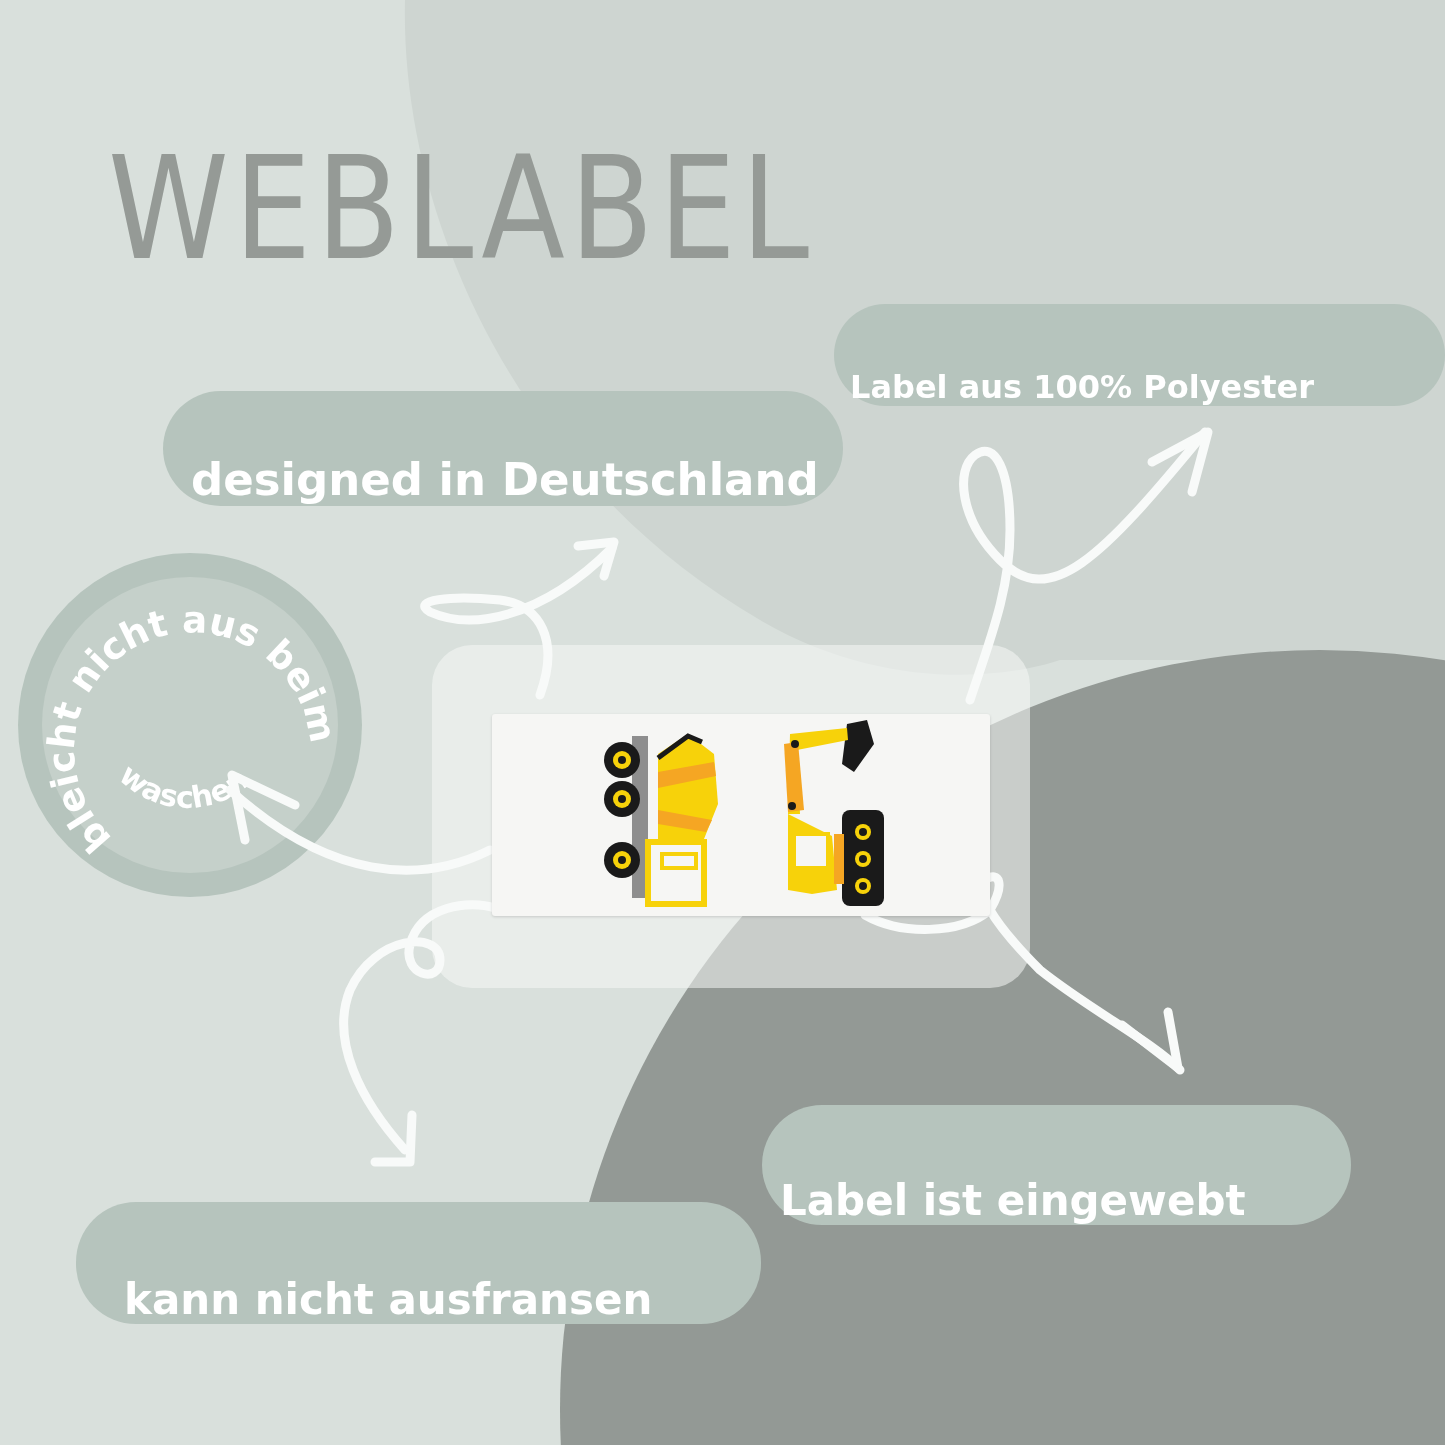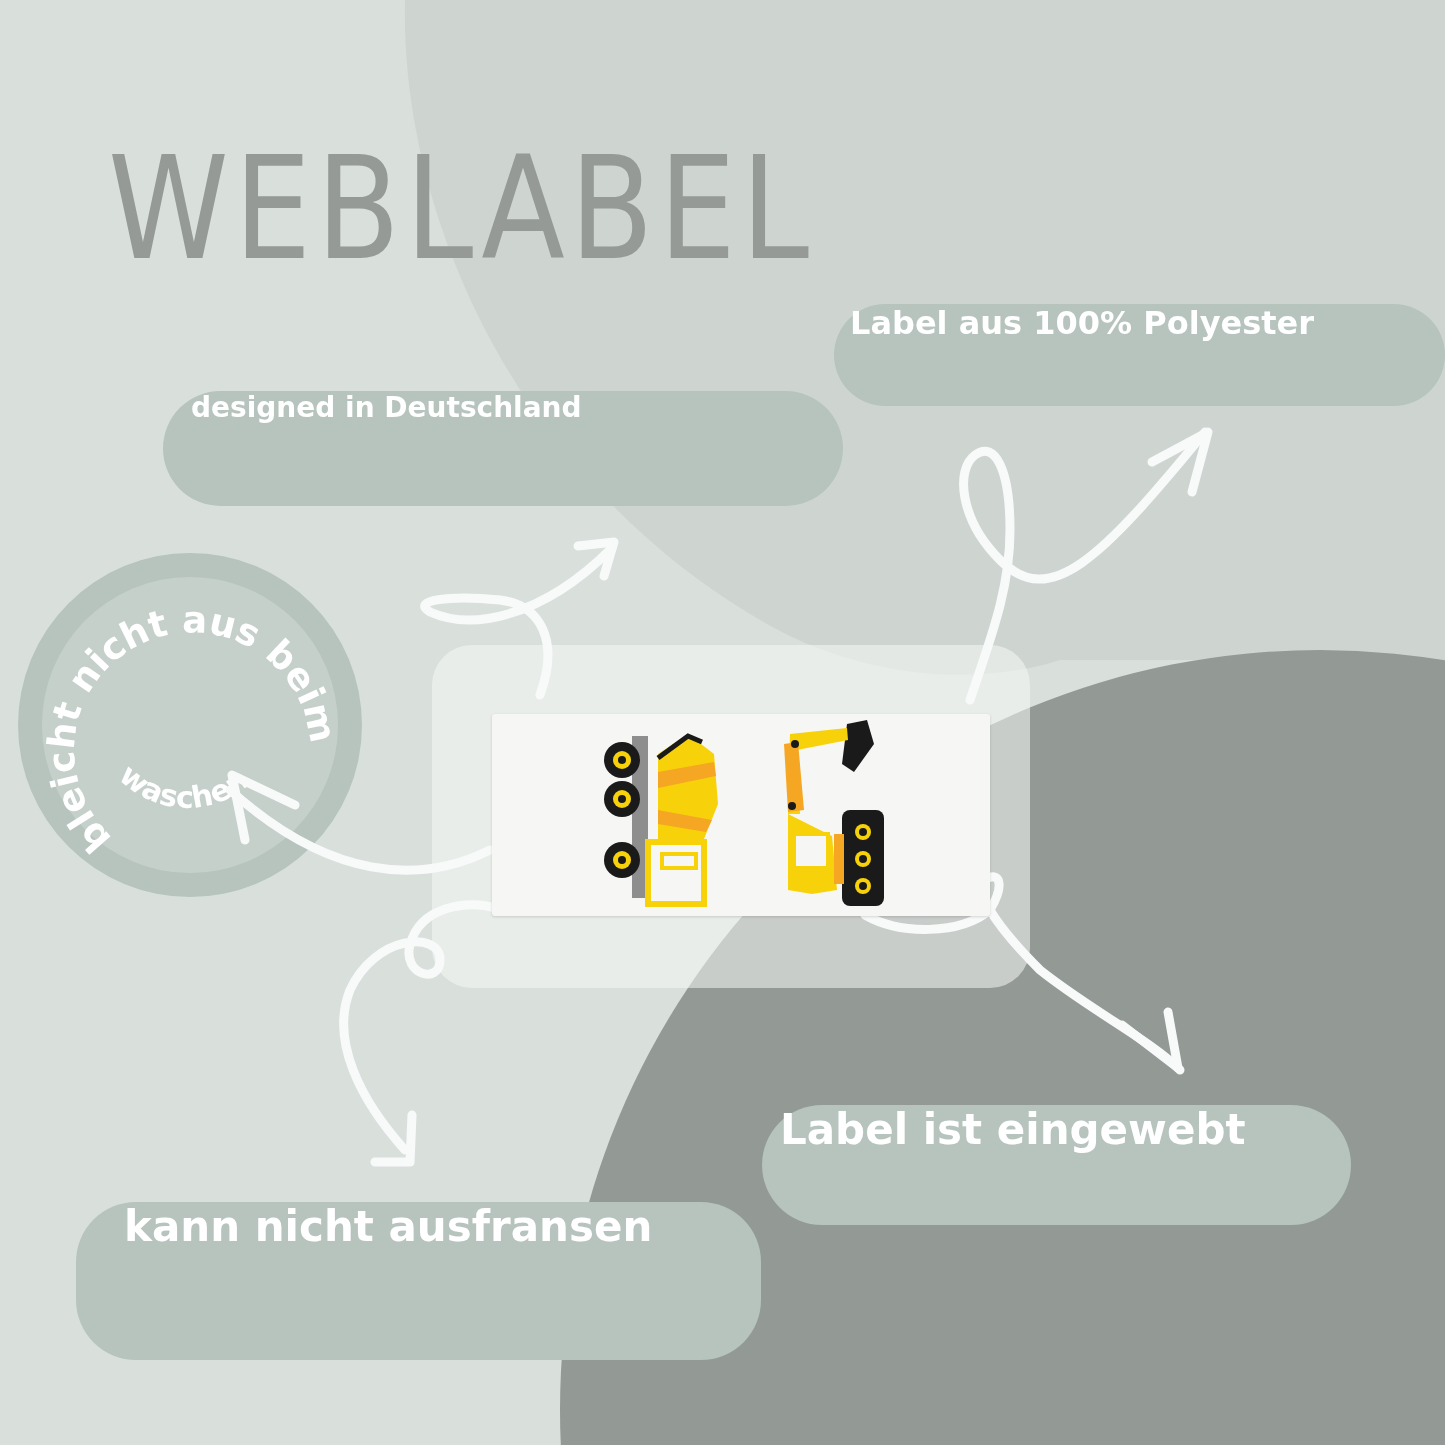--- a/index.html
+++ b/index.html
@@ -1,44 +1,44 @@
 <!DOCTYPE html>
 <html><head>
 <meta charset="utf-8">
 <style>
   html,body{margin:0;padding:0;}
   body{width:1445px;height:1445px;position:relative;overflow:hidden;background:#d9e0dc;font-family:"Liberation Sans",sans-serif;}
   .bg-svg{position:absolute;left:0;top:0;}
   .title{position:absolute;left:108px;top:138px;font-family:"DejaVu Sans",sans-serif;font-weight:normal;font-size:142px;letter-spacing:6px;color:#959a96;transform:scaleX(0.86);transform-origin:left top;line-height:1;}
-  .pill{position:absolute;background:#b6c4bd;border-radius:60px;color:#ffffff;font-family:"DejaVu Sans",sans-serif;font-weight:bold;display:flex;align-items:flex-start;white-space:nowrap;}
+  .pill{position:absolute;background:#b6c4bd;border-radius:60px;color:#ffffff;font-family:"DejaVu Sans",sans-serif;font-weight:bold;display:flex;align-items:flex-end;white-space:nowrap;}
   .pill span{display:block;}
   .badge-wrap{position:absolute;left:18px;top:553px;width:344px;height:344px;}
   .label-frame{position:absolute;left:432px;top:645px;width:598px;height:343px;border-radius:40px;background:rgba(245,248,246,0.55);}
   .woven{position:absolute;left:492px;top:714px;width:498px;height:202px;background:#f6f6f4;border-radius:3px;box-shadow:0 1px 3px rgba(0,0,0,0.15);}
 </style>
 </head>
 <body>
 
 <svg class="bg-svg" width="1445" height="1445">
   <path d="M405 0 C 400 220, 520 480, 760 620 C 880 690, 1000 680, 1060 660 L 1445 660 L 1445 0 Z" fill="#ced5d1"></path>
   <circle cx="1320" cy="1410" r="760" fill="#939995"></circle>
 </svg>
 
 <div class="title">WEBLABEL</div>
 
-<div class="pill" style="left:163px;top:391px;width:680px;height:115px;padding-left:28px;box-sizing:border-box;font-size:28px;">
+<div class="pill" style="left:163px;top:391px;width:680px;height:115px;padding-left:28px;box-sizing:border-box;font-size:45px;">
   <span>designed in Deutschland</span>
 </div>
 <div class="pill" style="left:834px;top:304px;width:611px;height:102px;padding-left:16px;box-sizing:border-box;font-size:32px;border-radius:52px;">
   <span>Label aus 100% Polyester</span>
 </div>
 <div class="pill" style="left:762px;top:1105px;width:589px;height:120px;padding-left:18px;box-sizing:border-box;font-size:42px;">
   <span>Label ist eingewebt</span>
 </div>
-<div class="pill" style="left:76px;top:1202px;width:685px;height:158px;padding-left:48px;box-sizing:border-box;font-size:42px;">
+<div class="pill" style="left:76px;top:1202px;width:685px;height:122px;padding-left:48px;box-sizing:border-box;font-size:42px;">
   <span>kann nicht ausfransen</span>
 </div>
 
 <div class="badge-wrap">
   <svg width="344" height="344" viewBox="0 0 344 344">
     <circle cx="172" cy="172" r="172" fill="#b6c4bd"></circle>
     <circle cx="172" cy="172" r="148" fill="#c5d0ca"></circle>
     <defs>
       <path id="outerArc" d="M 95 285 A 118 118 0 1 1 290 175"></path>
       <path id="innerArc" d="M 100 225 A 95 95 0 0 0 262 140"></path>

